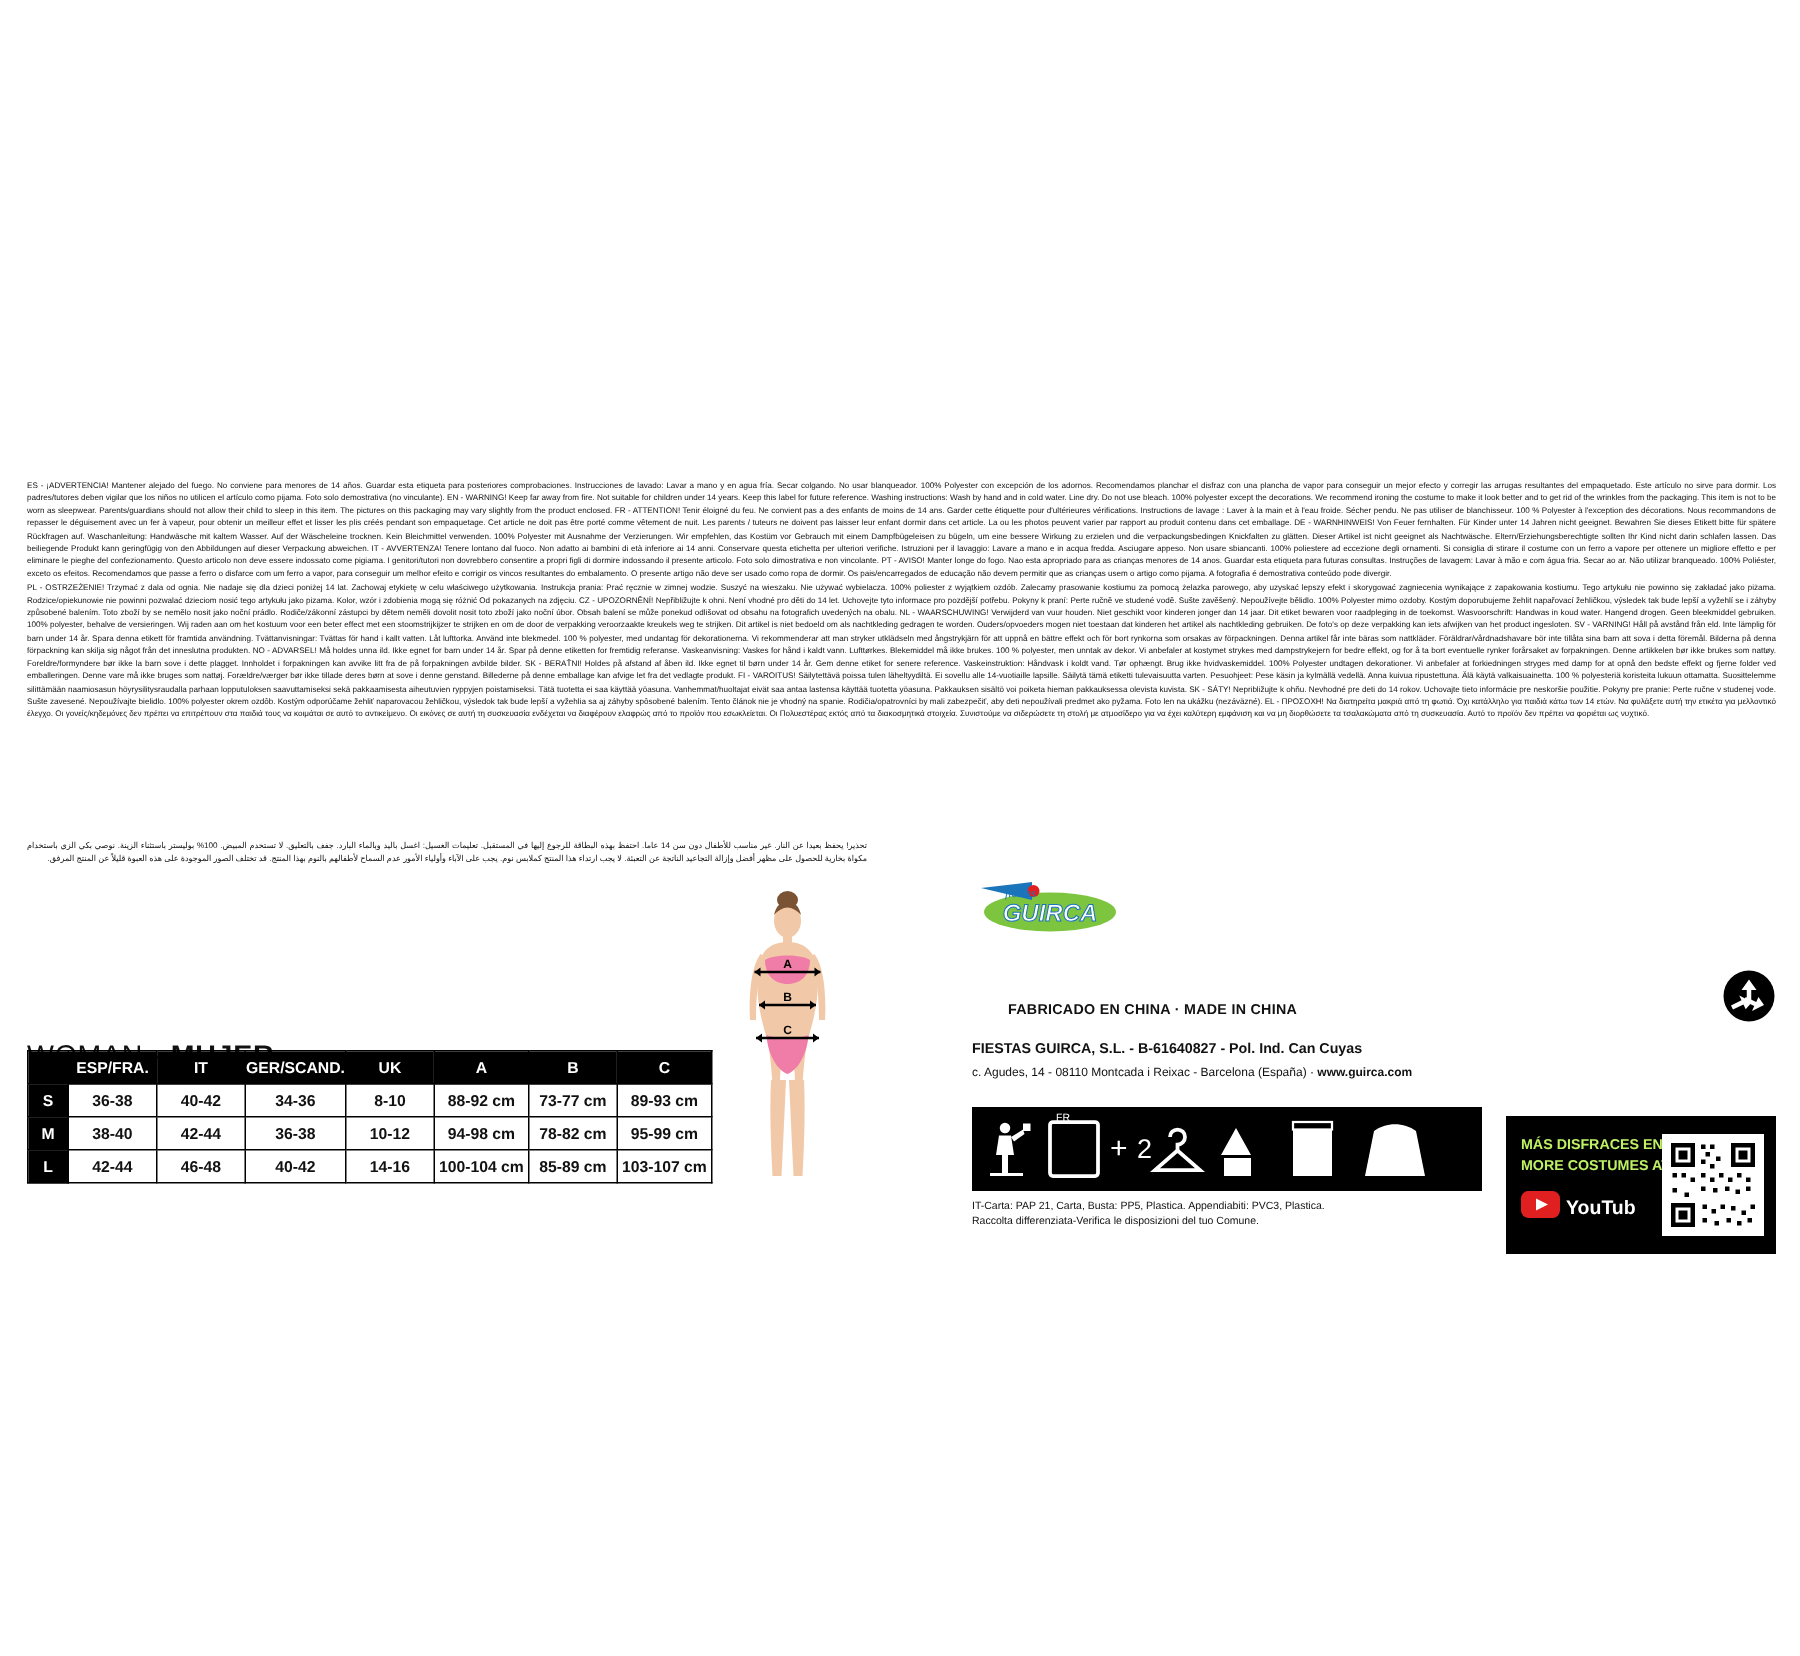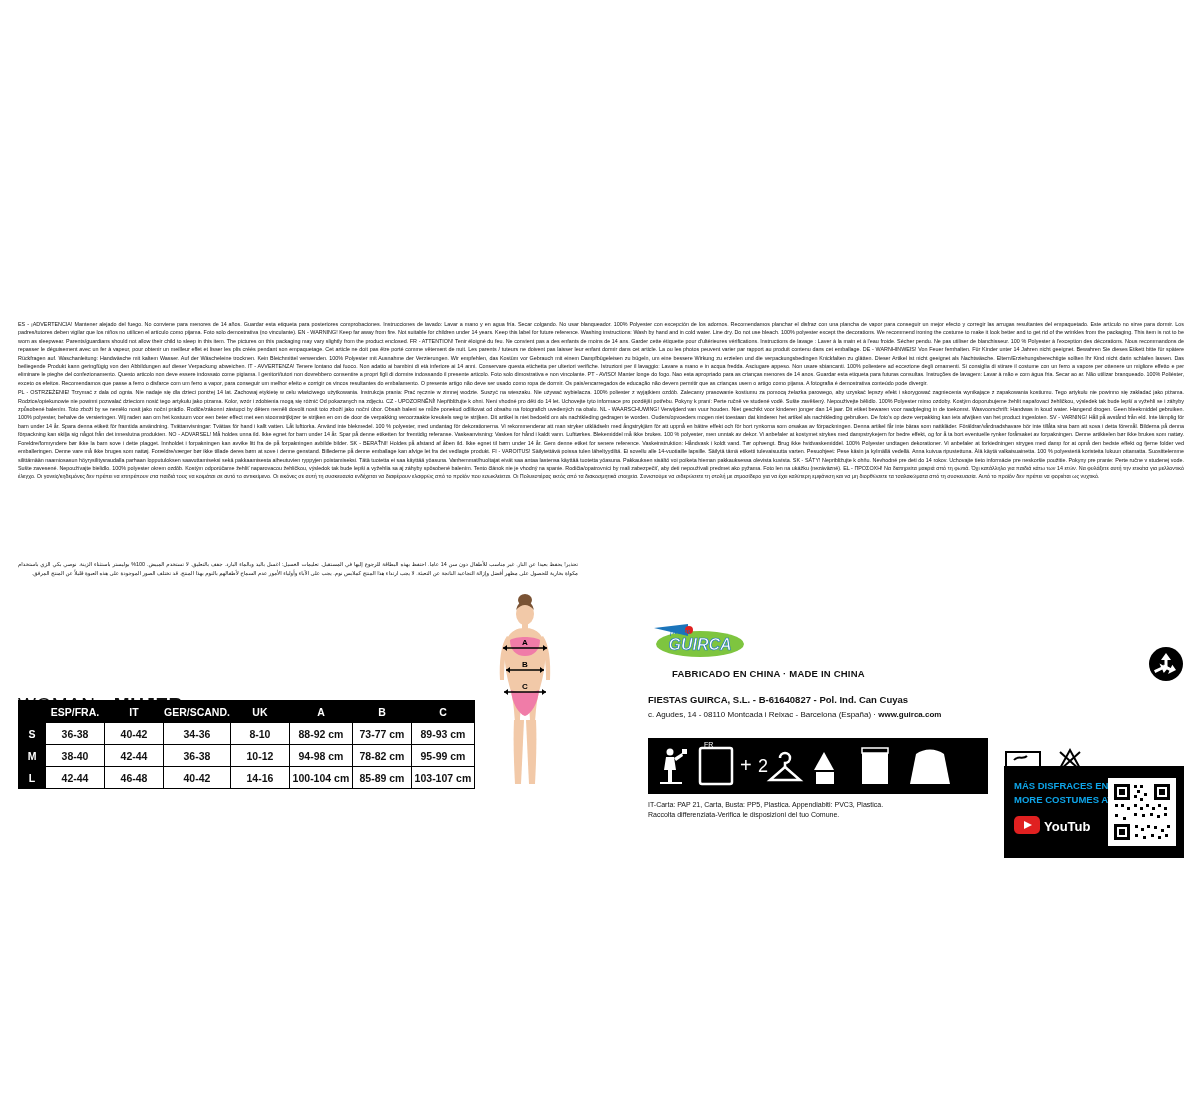--- a/index.html
+++ b/index.html
@@ -43,21 +43,21 @@
   table.size .c-b{width:58px;}
   table.size .c-c{width:62px;}
   table.size .meas{background:#fff;color:#111;}
   table.size thead th.meas{background:#000;color:#fff;}
 
   
   .figure{position:absolute;left:470px;top:592px;width:110px;height:200px;}
 
   
   .guirca-logo{
-    position:absolute;left:648px;top:616px;width:104px;height:44px;
+    position:absolute;left:648px;top:580px;width:104px;height:44px;
   }
   .made-in{
     position:absolute;left:648px;top:668px;font-size:9.5px;font-weight:bold;letter-spacing:.2px;padding-left:24px;
   }
   .company{
     position:absolute;left:648px;top:694px;font-size:9.5px;font-weight:bold;
   }
   .address{
     position:absolute;left:648px;top:710px;font-size:8px;
   }
@@ -74,21 +74,21 @@
   .fiber-note{
     position:absolute;left:648px;top:800px;width:340px;font-size:7px;line-height:10px;
   }
 
   .carebox{
     position:absolute;left:996px;top:738px;width:96px;height:92px;
   }
 
   
   .promo{
-    position:absolute;left:1004px;top:766px;width:180px;height:92px;background:#000;color:#0ea5e9;
+    position:absolute;left:1004px;top:744px;width:180px;height:92px;background:#000;color:#bef264;
   }
   .promo .l1{position:absolute;left:10px;top:14px;font-size:9.5px;font-weight:bold;}
   .promo .l2{position:absolute;left:10px;top:28px;font-size:9.5px;font-weight:bold;}
   .promo .yt{position:absolute;left:10px;top:48px;width:70px;height:22px;}
   .promo .qr{position:absolute;right:8px;top:12px;width:68px;height:68px;background:#fff;padding:3px;box-sizing:border-box;}
 </style>
 </head>
 <body>
 
 <div class="page">

